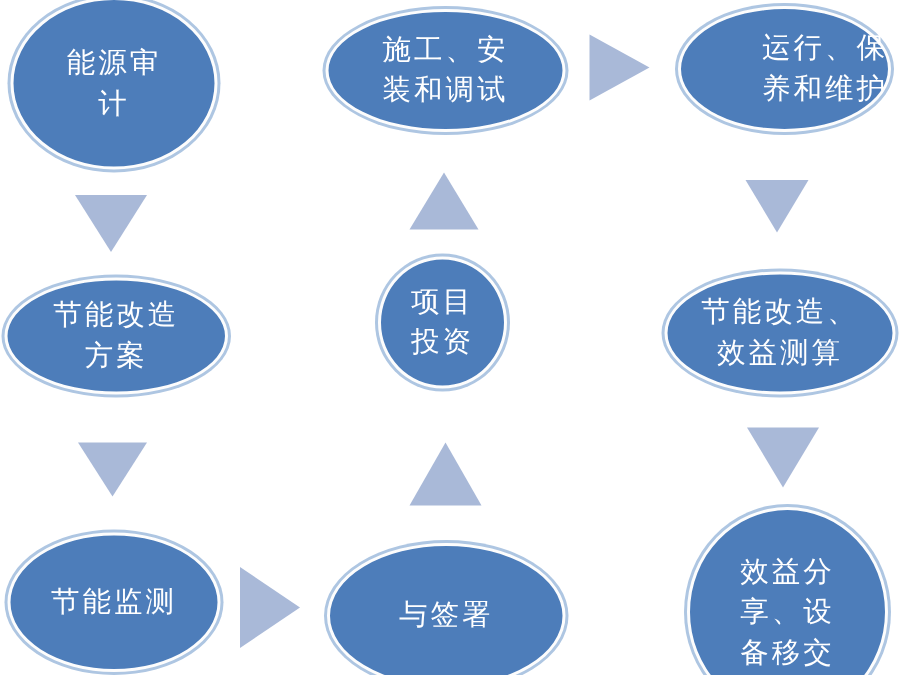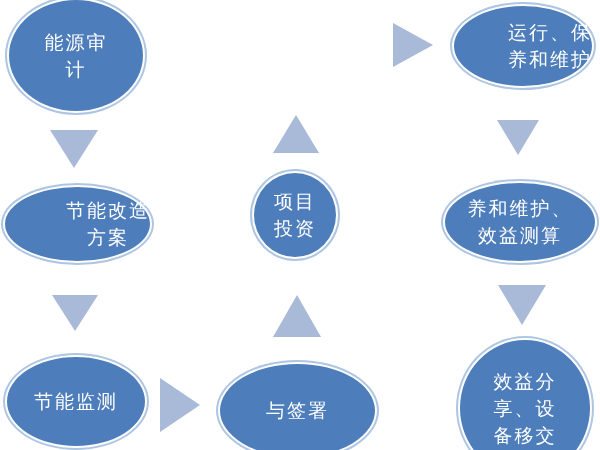--- a/index.html
+++ b/index.html
@@ -45,39 +45,45 @@
   .tri-right-c { left: 160px; top: 378px; border-top: 27px solid transparent; border-bottom: 27px solid transparent; border-left: 40px solid #a9b9d8; }
   .tri-up-d    { left: 273px; top: 295px; border-left: 24px solid transparent; border-right: 24px solid transparent; border-bottom: 42px solid #a9b9d8; }
   .tri-up-e    { left: 273px; top: 115px; border-left: 23px solid transparent; border-right: 23px solid transparent; border-bottom: 38px solid #a9b9d8; }
   .tri-right-f { left: 393px; top: 23px;  border-top: 22px solid transparent; border-bottom: 22px solid transparent; border-left: 40px solid #a9b9d8; }
   .tri-down-g  { left: 497px; top: 120px; border-left: 21px solid transparent; border-right: 21px solid transparent; border-top: 35px solid #a9b9d8; }
   .tri-down-h  { left: 498px; top: 285px; border-left: 24px solid transparent; border-right: 24px solid transparent; border-top: 40px solid #a9b9d8; }
 
   .n-energy-audit        { left: 7px;   top: -2px;  width: 138px; height: 115px; }
   .n-construction-inst   { left: 217px; top: 6px;   width: 160px; height: 82px; }
   .n-operation-maint     { left: 452px; top: 4px;   width: 142px; height: 84px; justify-content: flex-end; }
-  .n-retrofit-plan       { left: 3px;   top: 185px; width: 149px; height: 78px; justify-content: flex-end; }
+  .n-retrofit-plan       { left: 3px;   top: 185px; width: 149px; height: 78px; }
   .n-project-investment  { left: 252px; top: 171px; width: 86px;  height: 88px; letter-spacing: 4px; }
   .n-monitoring          { left: 443px; top: 181px; width: 154px; height: 82px; }
   .n-construction-design { left: 5px;   top: 355px; width: 142px; height: 93px; }
   .n-contract            { left: 218px; top: 362px; width: 159px; height: 97px; }
   .n-benefit-sharing     { left: 458px; top: 338px; width: 134px; height: 140px; }
 </style>
 </head>
 <body>
 
 <div id="canvas">
 
   <div class="node n-energy-audit">
     <div class="node-text">
       <span>能源审</span>
       <span>计</span>
     </div>
   </div>
 
+  <div class="node n-construction-inst">
+    <div class="node-text">
+      <span>施工、安</span>
+      <span>装和调试</span>
+    </div>
+  </div>
 
   <div class="node n-operation-maint">
     <div class="node-text">
       <span>运行、保</span>
       <span>养和维护</span>
     </div>
   </div>
 
   <div class="node n-retrofit-plan">
     <div class="node-text">
@@ -88,21 +94,21 @@
 
   <div class="node n-project-investment">
     <div class="node-text">
       <span>项目</span>
       <span>投资</span>
     </div>
   </div>
 
   <div class="node n-monitoring">
     <div class="node-text">
-      <span>养和维护、</span>
+      <span>节能改造、</span>
       <span>效益测算</span>
     </div>
   </div>
 
   <div class="node n-construction-design">
     <div class="node-text">
       <span>节能监测</span>
     </div>
   </div>
 

